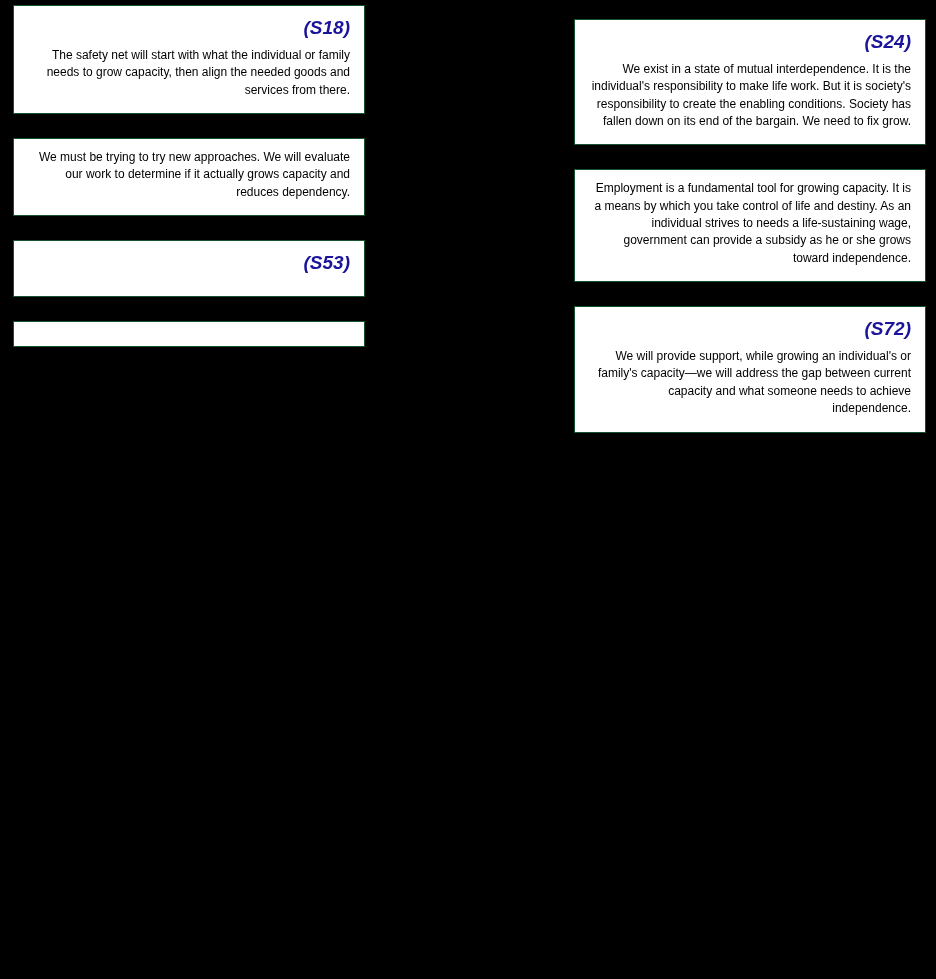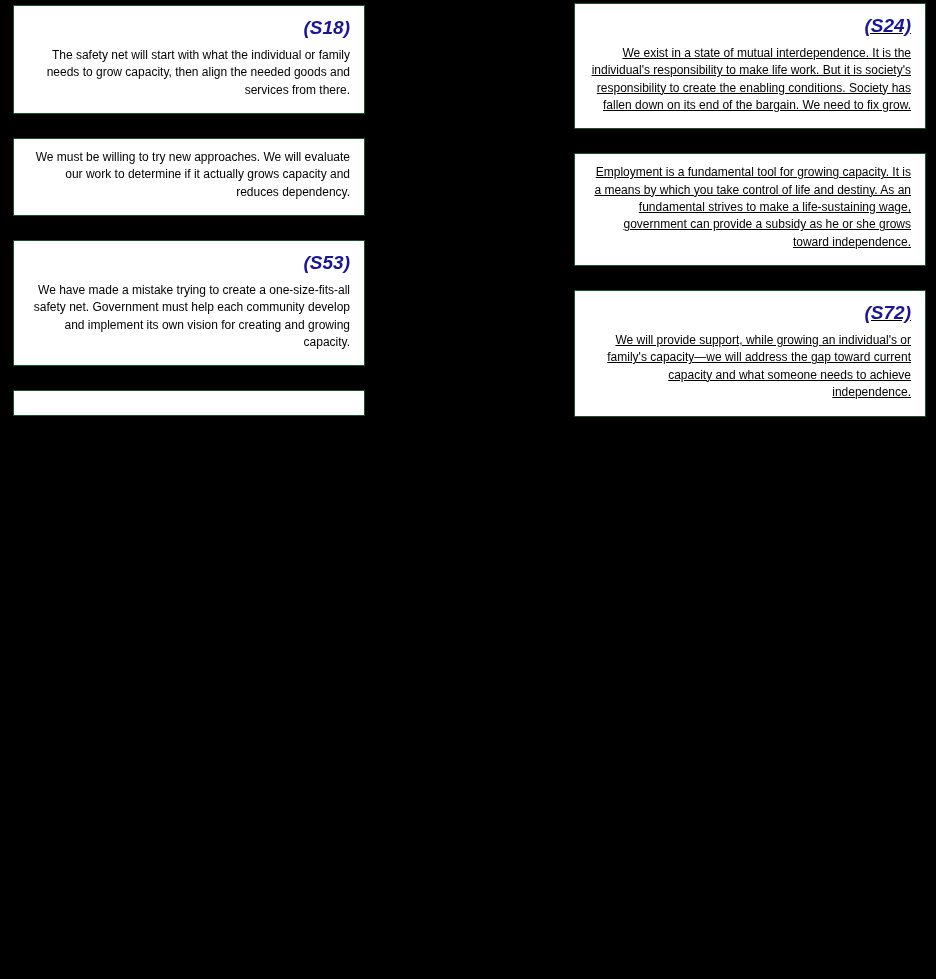--- a/index.html
+++ b/index.html
@@ -57,35 +57,34 @@
 </head>
 <body>
 
 <div class="board">
   <div class="column column-left" style="top: 5px;">
       <div class="card" style="margin-bottom: 24px;">
         <p class="card-label">(S18)</p>
         <p class="card-text">The safety net will start with what the individual or family needs to grow capacity, then align the needed goods and services from there.</p>
       </div>
       <div class="card" style="margin-bottom: 24px;">
-        <p class="card-text">We must be willing to try new approaches. We will evaluate our work to determine if it actually grows capacity and reduces dependency.</p>
+        <p class="card-text">We must be trying to try new approaches. We will evaluate our work to determine if it actually grows capacity and reduces dependency.</p>
       </div>
       <div class="card" style="margin-bottom: 24px;">
         <p class="card-label">(S53)</p>
-        <p class="card-text">We have made a mistake trying to create a one-size-fits-all safety net. Government must help each community develop and implement its own vision for creating and growing capacity.</p>
       </div>
       <div class="card">
       </div>
     </div>
-  <div class="column column-right" style="top: 3px; text-decoration: underline;">
+  <div class="column column-right" style="top: 19px;">
       <div class="card" style="margin-bottom: 24px;">
         <p class="card-label">(S24)</p>
         <p class="card-text">We exist in a state of mutual interdependence. It is the individual's responsibility to make life work. But it is society's responsibility to create the enabling conditions. Society has fallen down on its end of the bargain. We need to fix grow.</p>
       </div>
       <div class="card" style="margin-bottom: 24px;">
-        <p class="card-text">Employment is a fundamental tool for growing capacity. It is a means by which you take control of life and destiny. As an fundamental strives to make a life-sustaining wage, government can provide a subsidy as he or she grows toward independence.</p>
+        <p class="card-text">Employment is a fundamental tool for growing capacity. It is a means by which you take control of life and destiny. As an individual strives to needs a life-sustaining wage, government can provide a subsidy as he or she grows toward independence.</p>
       </div>
       <div class="card">
         <p class="card-label">(S72)</p>
-        <p class="card-text">We will provide support, while growing an individual's or family's capacity—we will address the gap toward current capacity and what someone needs to achieve independence.</p>
+        <p class="card-text">We will provide support, while growing an individual's or family's capacity—we will address the gap between current capacity and what someone needs to achieve independence.</p>
       </div>
     </div>
 </div>
 
 </body></html>

